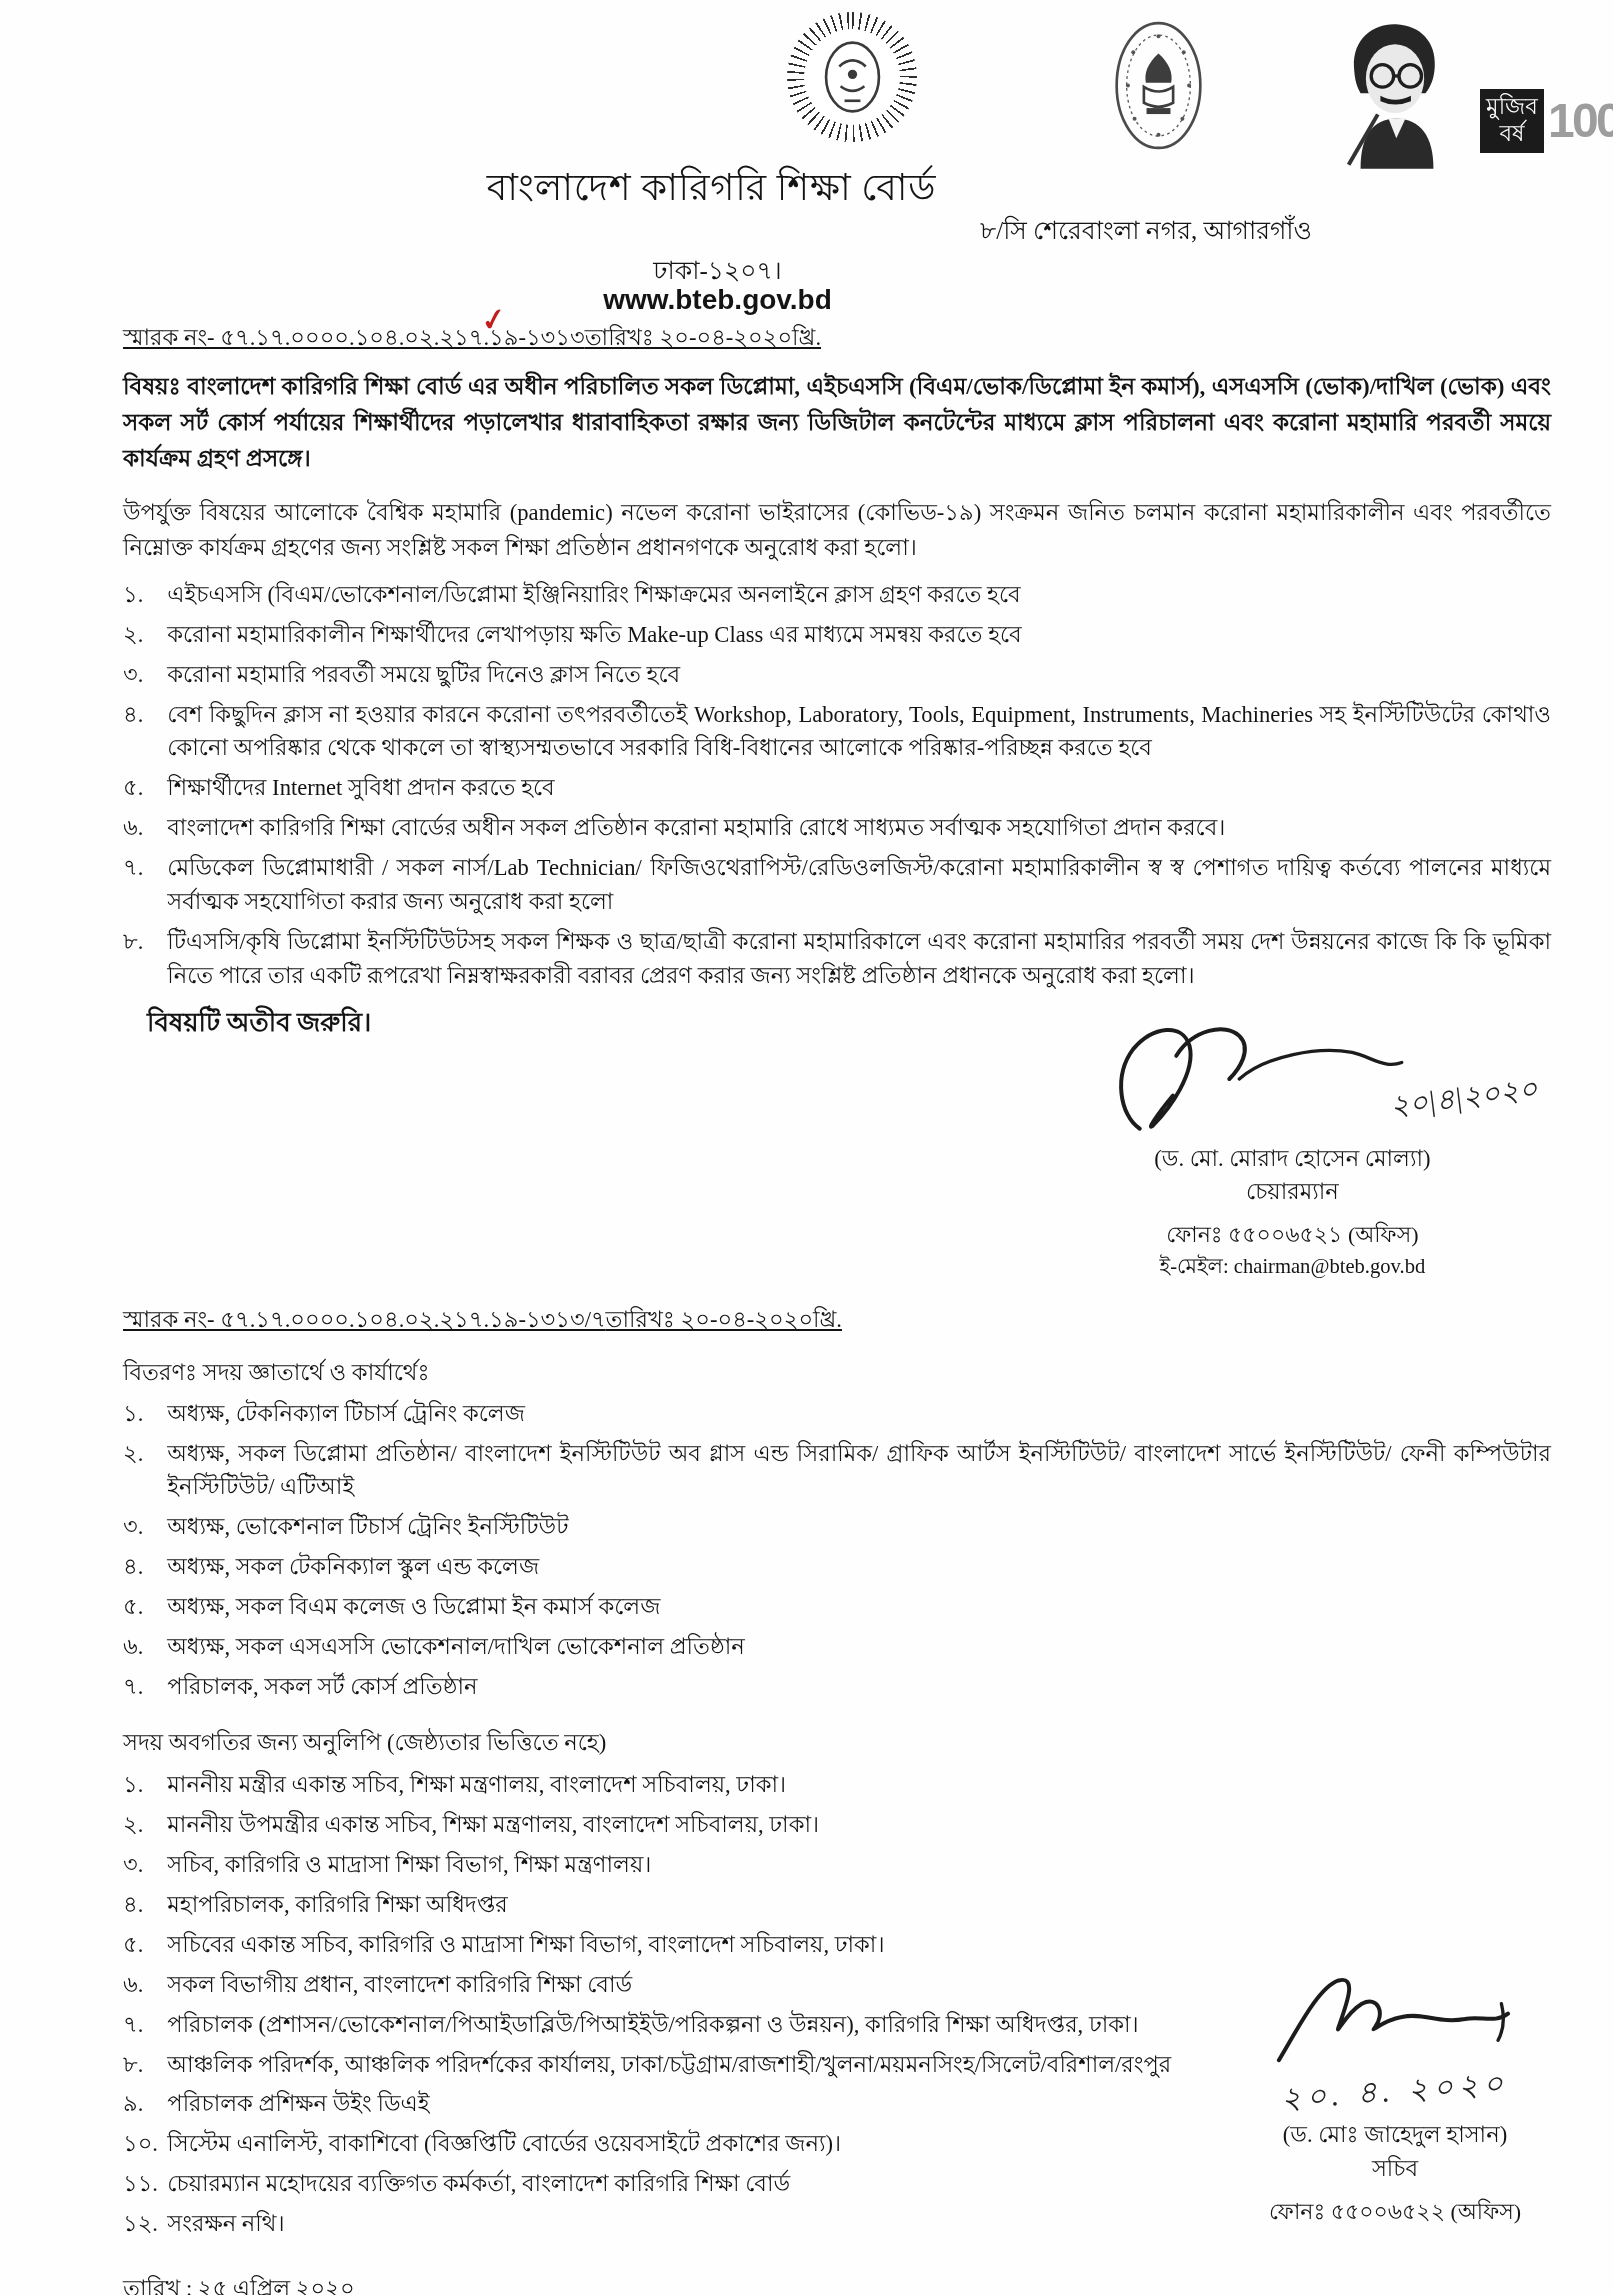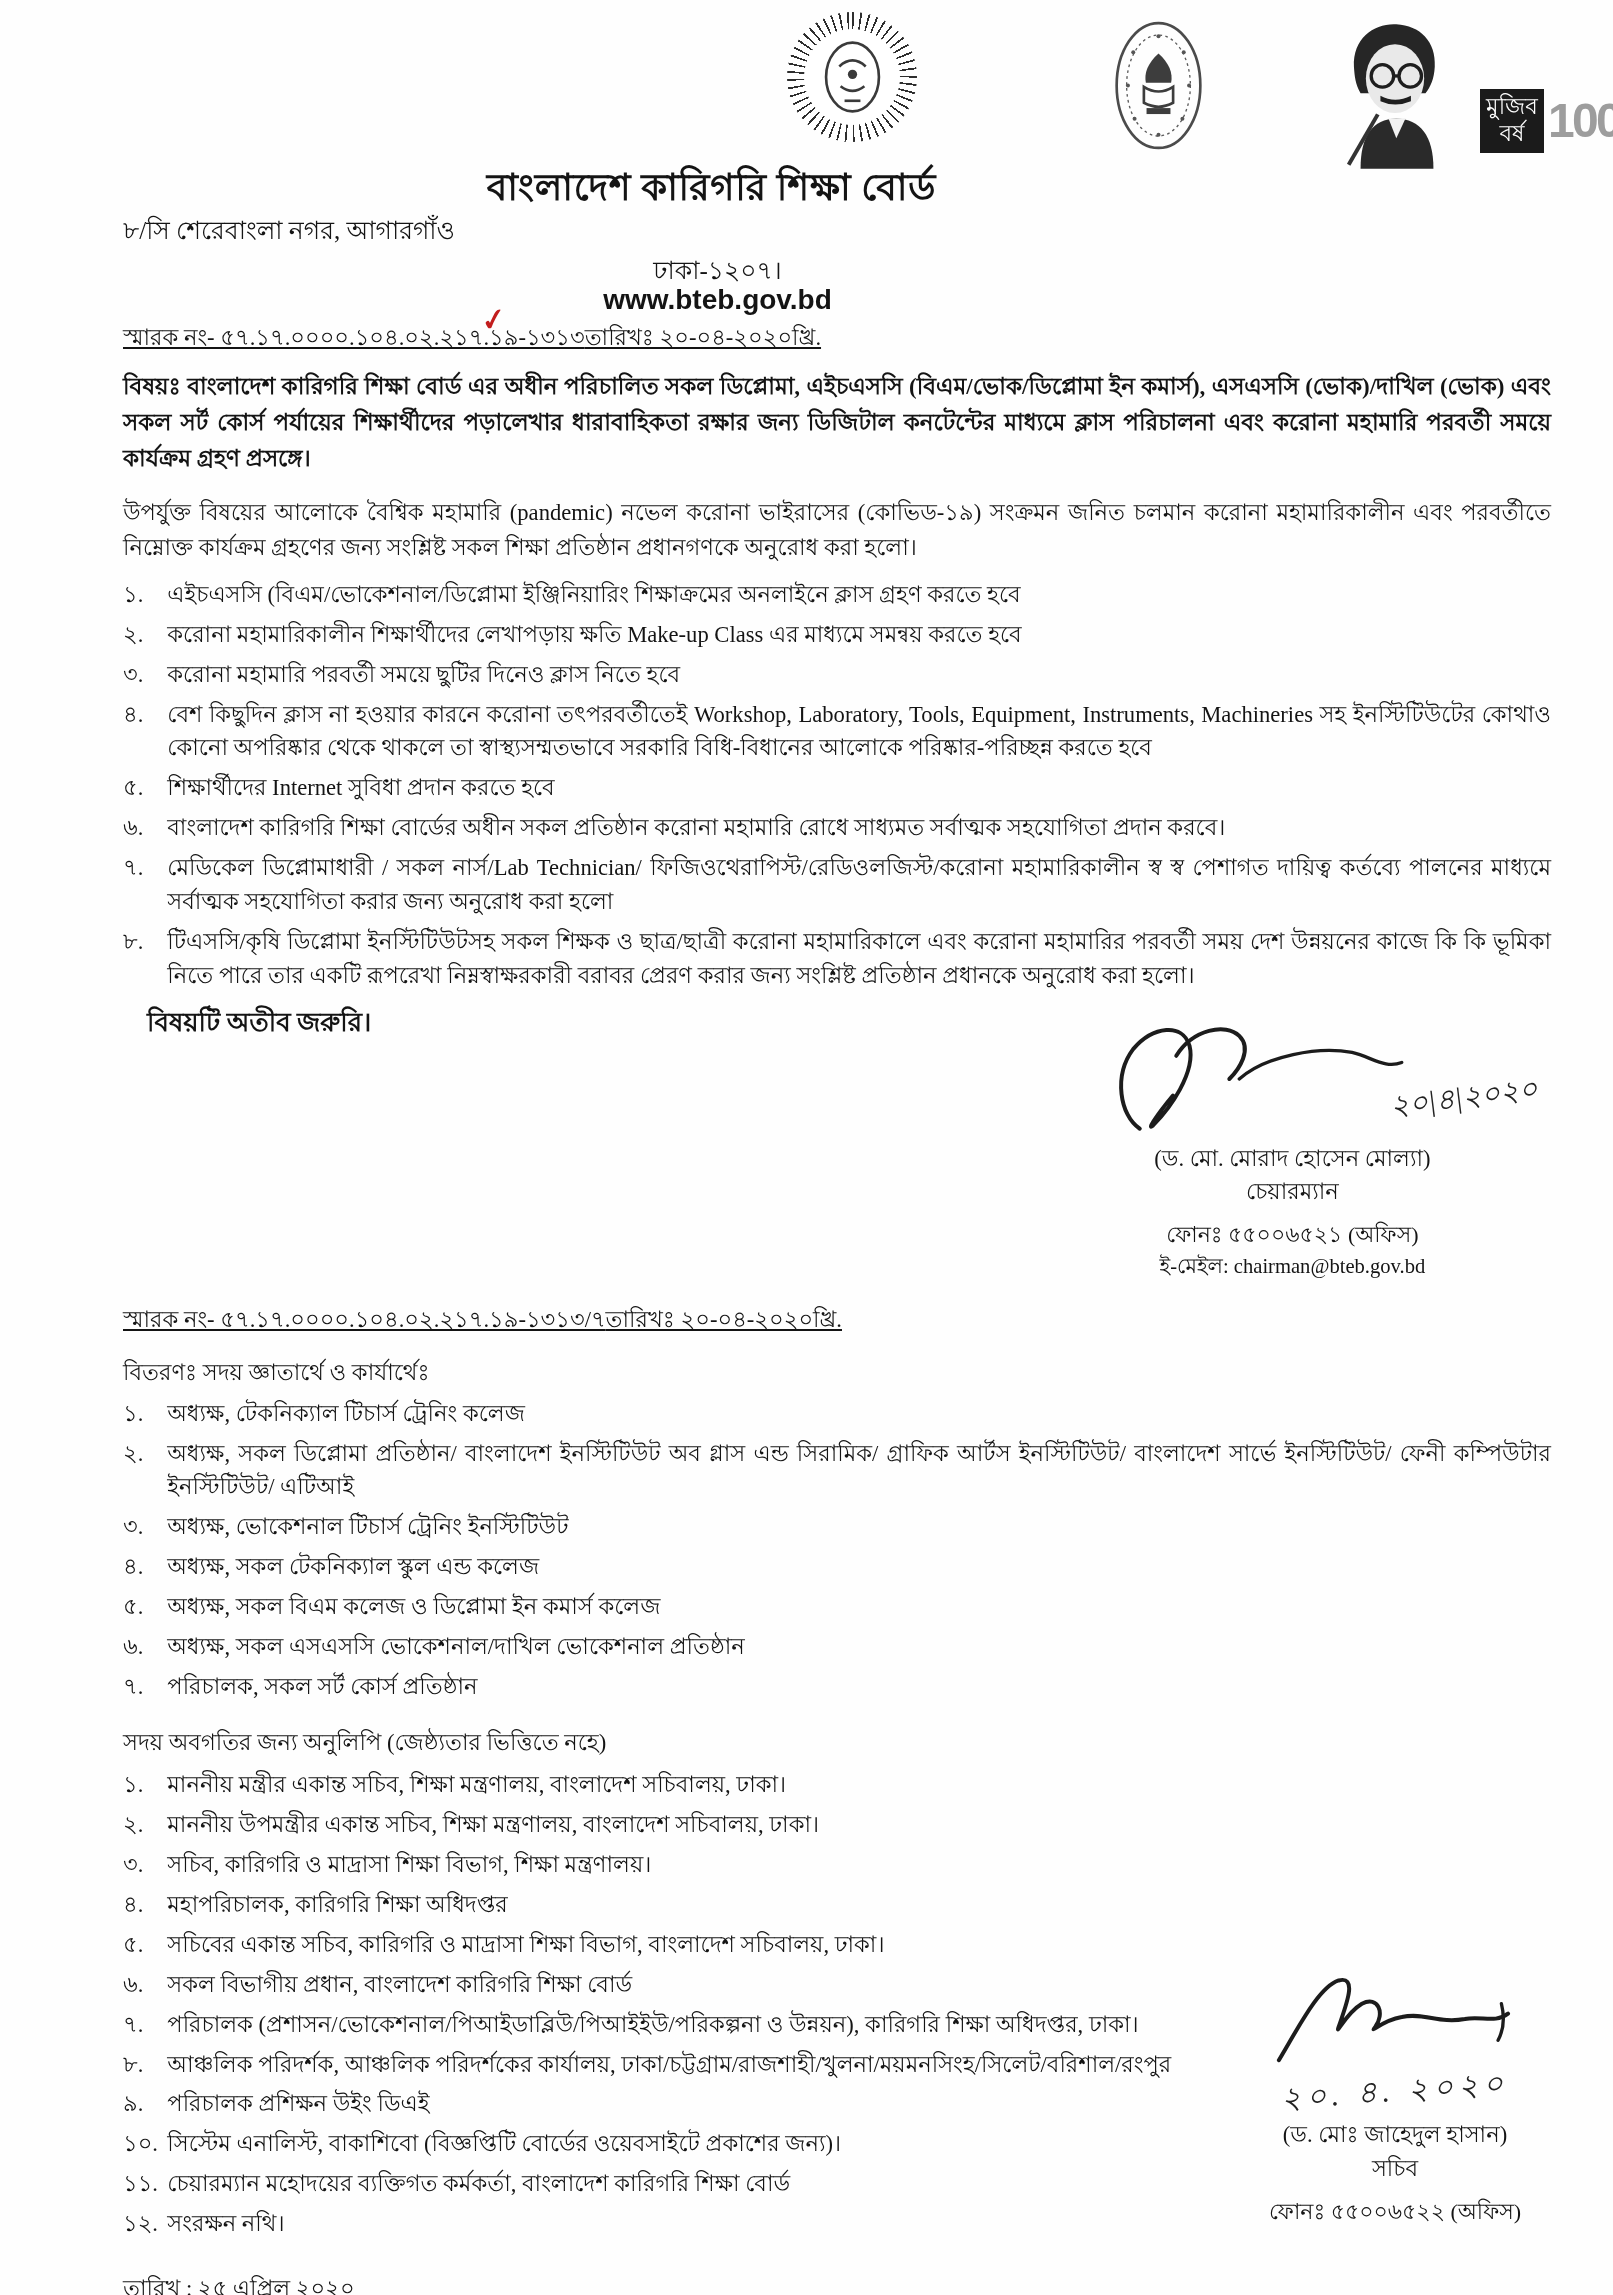--- a/index.html
+++ b/index.html
@@ -20,22 +20,22 @@
   .sunburst{
     position:absolute;left:664px;top:12px;width:130px;height:130px;border-radius:50%;
     background:repeating-conic-gradient(#2e2e2e 0deg 1.7deg,#ffffff 1.7deg 7.4deg);
     filter:blur(0.3px);
   }
   .sunburst .hub{
     position:absolute;inset:17px;background:#fff;border-radius:50%;
     display:flex;align-items:center;justify-content:center;
   }
   .org-title{position:absolute;top:158px;left:0;right:251px;text-align:center;
-    font-size:37px;font-weight:bold;letter-spacing:0.7px;}
-  .addr1{position:absolute;top:211px;left:0;right:239px;text-align:left;font-size:25px;}
+    font-size:37px;font-weight:normal;letter-spacing:0.7px;}
+  .addr1{position:absolute;top:211px;left:0;right:239px;text-align:right;font-size:25px;}
   .addr2{position:absolute;top:251px;left:0;right:239px;text-align:center;font-size:25px;}
   .website{position:absolute;top:284px;left:0;right:239px;text-align:center;
     font-size:28px;font-weight:bold;font-family:"Liberation Sans","DejaVu Sans",sans-serif;}
   .seal-right{position:absolute;left:989px;top:18.6px;}
   .mujib{position:absolute;left:1191px;top:14.6px;width:279px;height:159px;}
   .mujib .m-box{position:absolute;left:166px;top:74px;width:64px;height:64px;background:#1b1b1b;
     color:#fff;font-size:22.6px;line-height:1.2;text-align:center;padding-top:4px;box-sizing:border-box;}
   .mujib .m-100{position:absolute;left:234px;top:78px;font-size:48px;font-weight:bold;color:#8d8d8d;
     letter-spacing:-2.7px;font-family:"Liberation Sans","DejaVu Sans",sans-serif;opacity:.85;}
   

